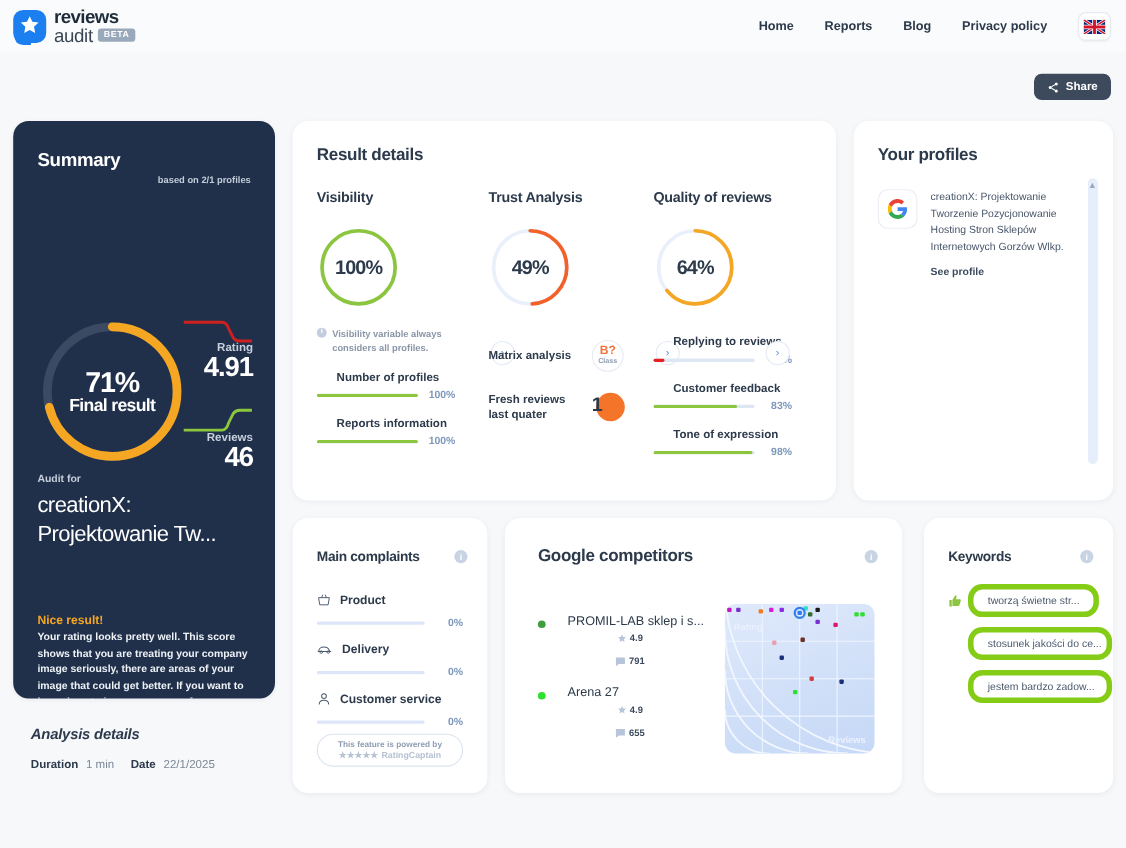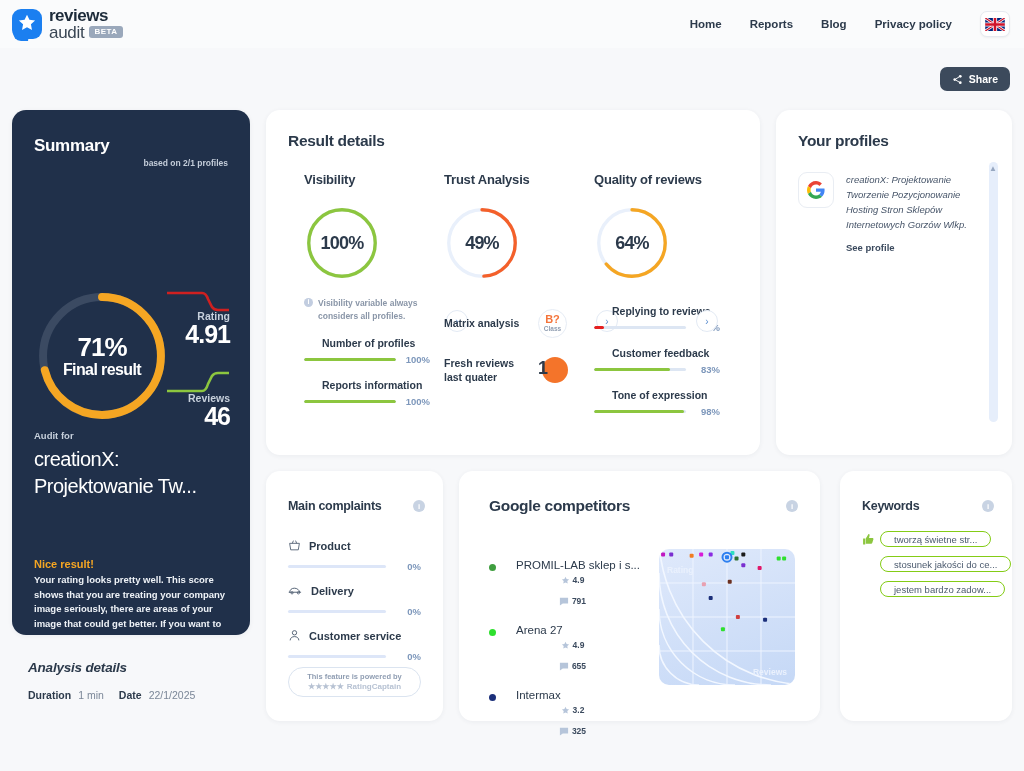--- a/index.html
+++ b/index.html
@@ -130,21 +130,21 @@
   .fresh-badge .num { position: absolute; left: 0; top: 2px; font-size: 18px; font-weight: bold; color: #2c3a4b; }
 
   
   .profiles { left: 776px; top: 110px; width: 236px; height: 345px; }
   .profiles .card-title { position: absolute; left: 22px; top: 22px; }
   .prof-row { position: absolute; left: 22px; top: 62px; display: flex; gap: 12px; width: 180px; }
   .g-logo {
     width: 36px; height: 36px; border-radius: 9px; background: #fff; border: 1px solid #e9edf3;
     display: flex; align-items: center; justify-content: center; flex: none;
   }
-  .prof-name { font-size: 9.5px; color: #48566a; line-height: 1.58; font-style: italic; }
+  .prof-name { font-size: 9.5px; color: #48566a; line-height: 1.58; }
   .see-profile { margin-top: 10px; font-size: 9.5px; font-weight: bold; color: #3b4a5e; cursor: pointer; }
   .scroll-track {
     position: absolute; right: 14px; top: 52px; width: 9px; height: 260px;
     background: #e6eefb; border-radius: 5px;
   }
   .scroll-arrow { position: absolute; right: 15px; top: 54px; font-size: 8px; color: #96a7c0; }
 
   
   .complaints { left: 266px; top: 471px; width: 177px; height: 250px; }
   .hdr-row { position: absolute; left: 22px; right: 18px; top: 28px; display: flex; align-items: center; justify-content: space-between; }
@@ -180,21 +180,21 @@
     border-radius: 10px; background: linear-gradient(160deg,#dfe9fb 0%,#c5d8f6 100%);
     overflow: hidden;
   }
   .scatter .axl { position: absolute; font-size: 8.5px; font-weight: bold; color: #eaf1fd; }
 
   
   .keywords { left: 840px; top: 471px; width: 172px; height: 250px; }
   .kw-list { position: absolute; left: 22px; top: 60px; }
   .kw-row { display: flex; align-items: center; gap: 5px; margin-bottom: 9px; }
   .kw-pill {
-    border: 1px solid #84cc16; border-radius: 13px; height: 16px; padding: 0 13px;
+    border: 5px solid #84cc16; border-radius: 13px; height: 30px; padding: 0 13px;
     display: flex; align-items: center; font-size: 9.5px; color: #4b5a6e; white-space: nowrap;
     max-width: 131px; overflow: hidden; cursor: pointer;
   }
 </style>
 </head>
 <body>
 
 <div class="page">
 
   <div class="header">
@@ -282,21 +282,21 @@
       <b>Duration</b>
       <span>1 min</span>
       <b style="margin-left:8px">Date</b>
       <span>22/1/2025</span>
     </div>
   </div>
 
   <div class="results card">
     <div class="card-title">Result details</div>
 
-    <div class="col" style="left:38px;width:140px">
+    <div class="col" style="left:22px;width:140px">
       <div class="col-title">Visibility</div>
       <div class="ring">
         <svg viewBox="0 0 80 80" width="76" height="76">
           <circle cx="40" cy="40" r="35" fill="none" stroke="#e9f0fb" stroke-width="3.5"></circle>
           <circle class="ring-arc" cx="40" cy="40" r="35" fill="none" stroke="#8cc63f" stroke-width="3.5" stroke-linecap="round" transform="rotate(-90 40 40)" stroke-dasharray="219.9114857512855 219.9114857512855"></circle>
         </svg>
         <div class="pct">100%</div>
       </div>
       <div class="note" style="margin-top:16px;width:135px">
         <span class="i">i</span>
@@ -509,40 +509,20 @@
             <svg width="9" height="9" viewBox="0 0 24 24">
                 <path fill="#b6c5da" d="M12 2l2.9 6.2 6.8.8-5 4.6 1.3 6.7L12 17l-6 3.3 1.3-6.7-5-4.6 6.8-.8z"></path>
               </svg>
             <span>4.9</span>
           </span>
           <span class="st">
             <svg width="10" height="9" viewBox="0 0 24 22">
                 <path fill="#b6c5da" d="M2 2h20v14H9l-7 5z"></path>
               </svg>
             <span>655</span>
-          </span>
-        </div>
-      </div>
-      <div class="comp-item">
-        <div class="cline">
-          <span class="dot" style="background:#1b2f7a"></span>
-          <span class="cnm">Intermax</span>
-        </div>
-        <div class="stats">
-          <span class="st">
-            <svg width="9" height="9" viewBox="0 0 24 24">
-                <path fill="#b6c5da" d="M12 2l2.9 6.2 6.8.8-5 4.6 1.3 6.7L12 17l-6 3.3 1.3-6.7-5-4.6 6.8-.8z"></path>
-              </svg>
-            <span>3.2</span>
-          </span>
-          <span class="st">
-            <svg width="10" height="9" viewBox="0 0 24 22">
-                <path fill="#b6c5da" d="M2 2h20v14H9l-7 5z"></path>
-              </svg>
-            <span>325</span>
           </span>
         </div>
       </div>
     </div>
 
     <div class="scatter">
       <svg id="scatter-svg" width="136" height="136" viewBox="0 0 136 136">
           <line x1="34" y1="0" x2="34" y2="136" stroke="#eef4ff" stroke-width="1"></line>
           <line x1="0" y1="34" x2="136" y2="34" stroke="#eef4ff" stroke-width="1"></line>
           <line x1="68" y1="0" x2="68" y2="136" stroke="#eef4ff" stroke-width="1"></line>

